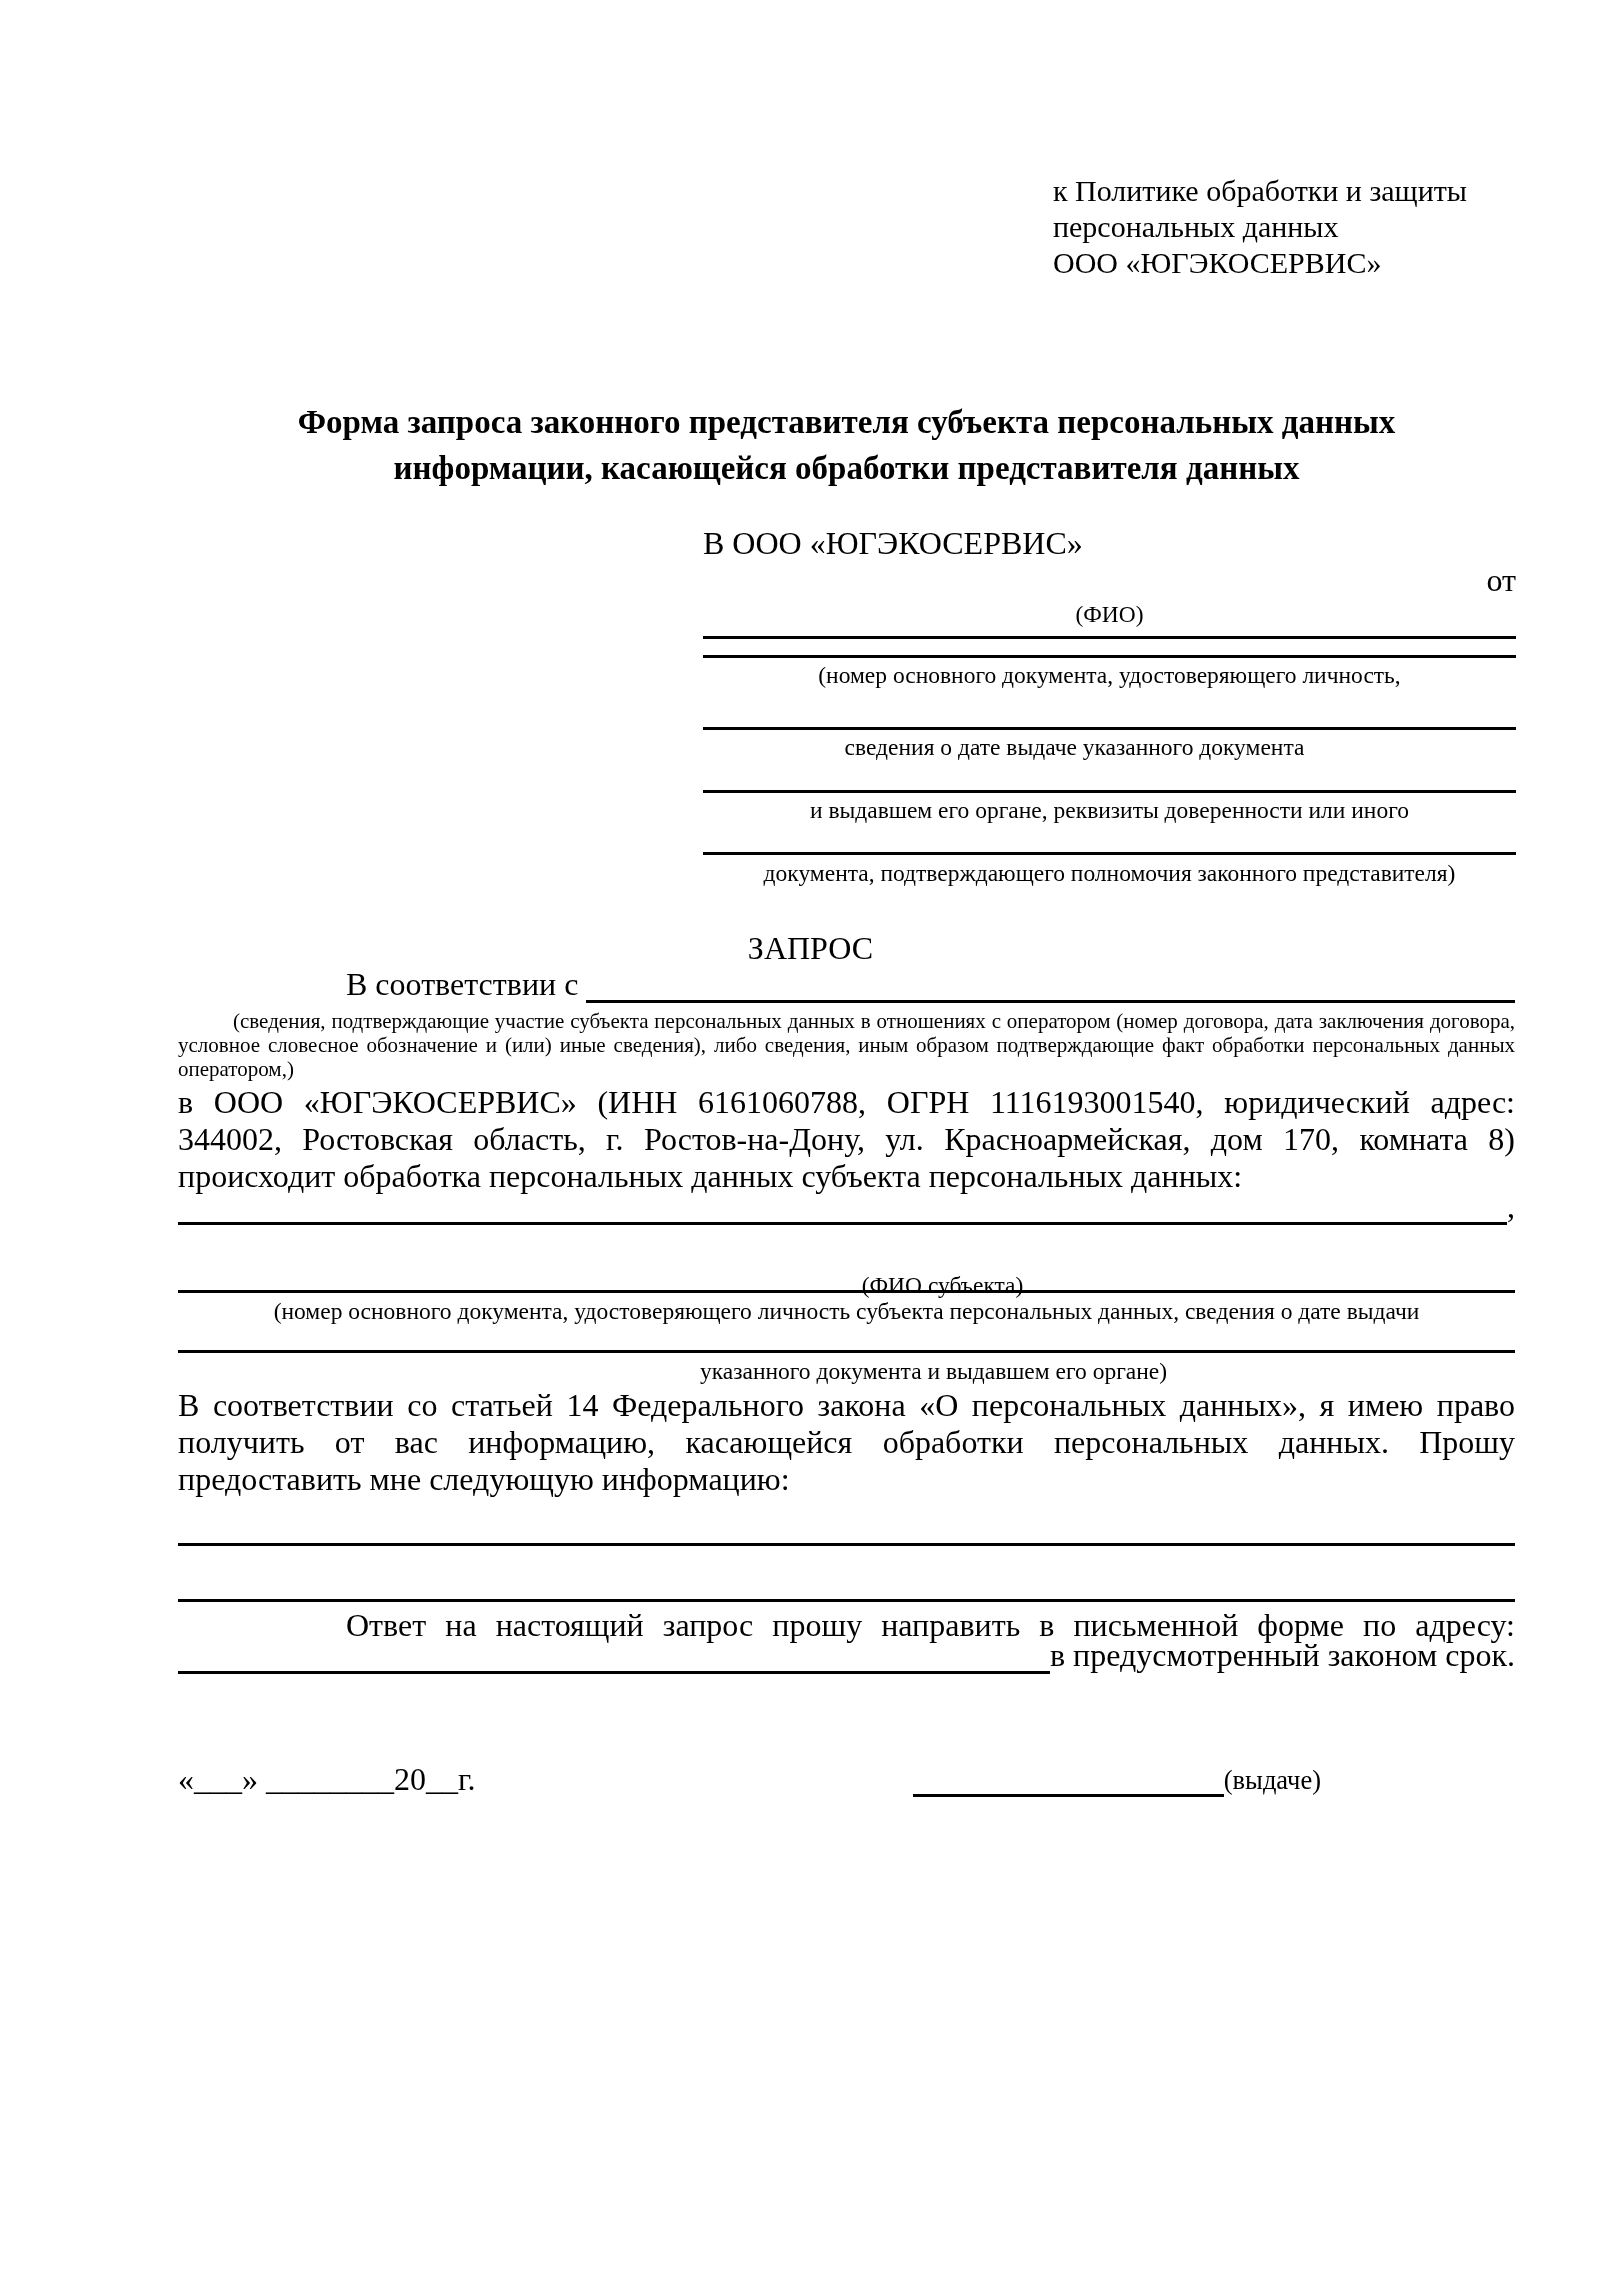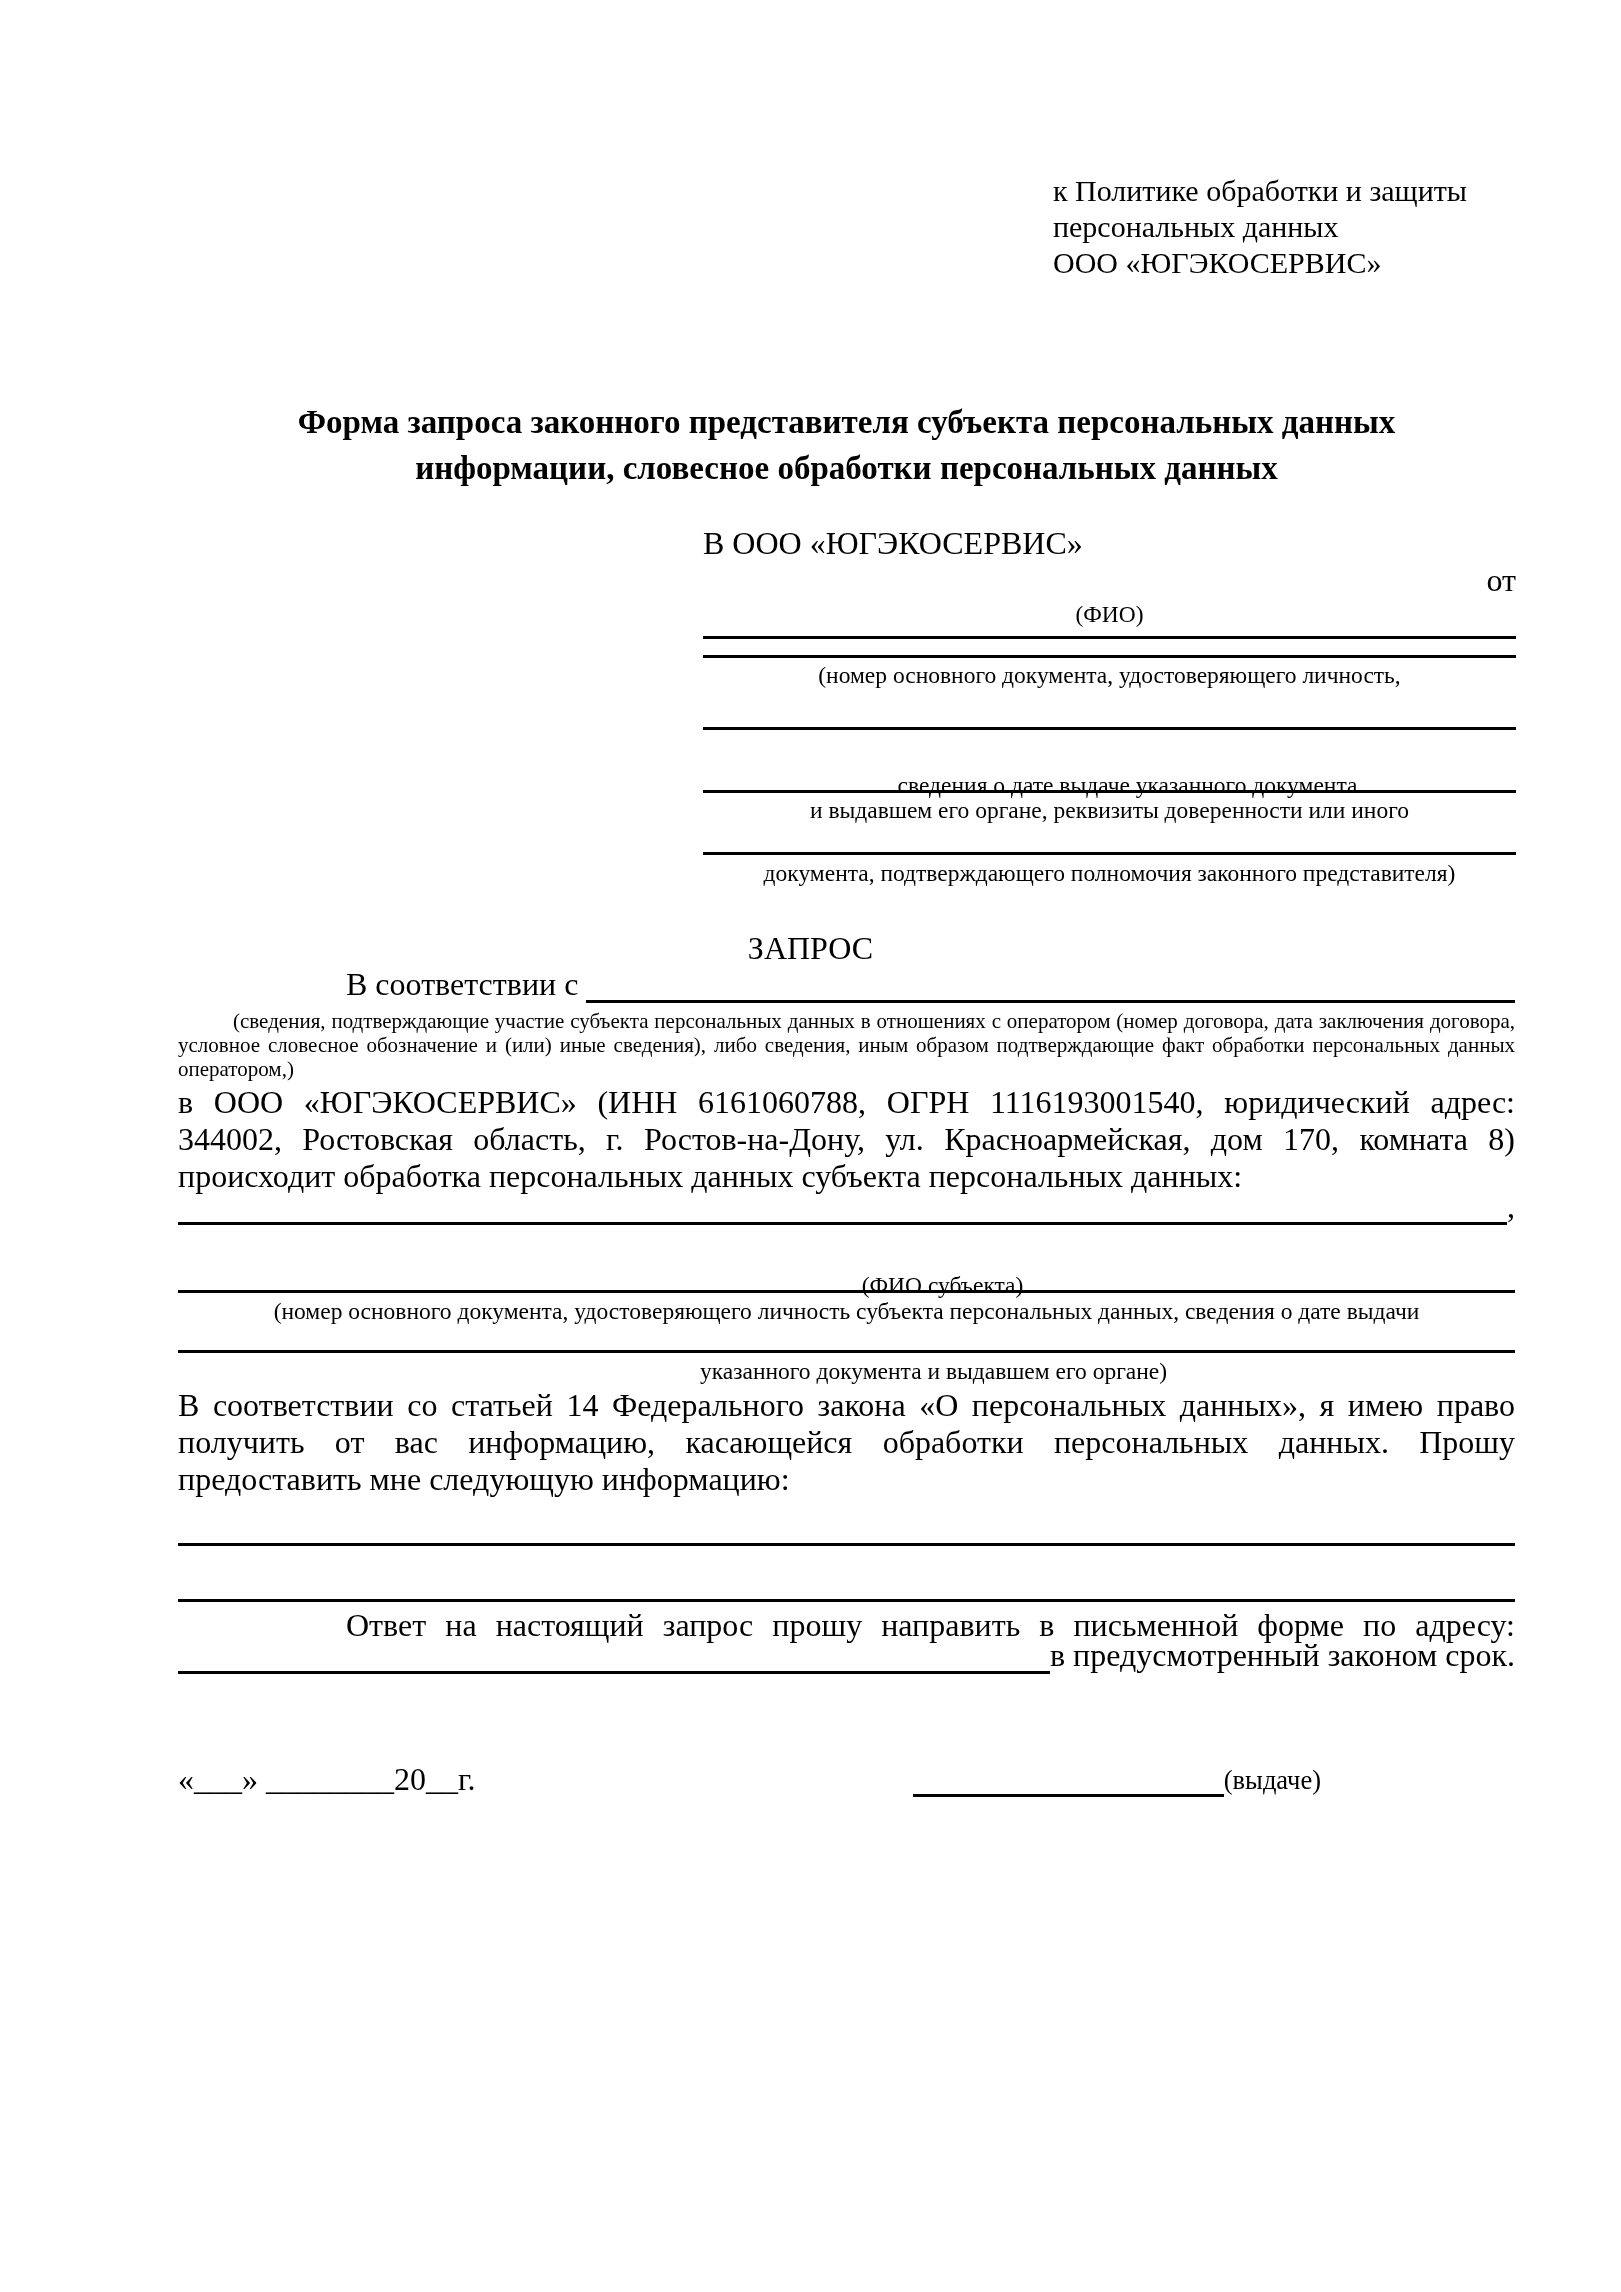--- a/index.html
+++ b/index.html
@@ -83,37 +83,37 @@
 <div class="page">
 
   <div class="abs" style="left:1053px; top:173px;">
     <div class="annex-line">к Политике обработки и защиты</div>
     <div class="annex-line">персональных данных</div>
     <div class="annex-line">ООО «ЮГЭКОСЕРВИС»</div>
   </div>
 
   <div class="abs doc-title" style="left:178px; top:399px; width:1337px;">
     <div>Форма запроса законного представителя субъекта персональных данных</div>
-    <div>информации, словесное обработки персональных данных</div>
+    <div>информации, касающейся обработки представителя данных</div>
   </div>
 
   <div class="abs body-text nowrap" style="left:703px; top:525px;">В ООО «ЮГЭКОСЕРВИС»</div>
 
   <div class="abs body-text fillrow" style="left:703px; top:562px; width:813px; height:37px;flex-direction:column;">
     <span class="txt">от</span>
     <span class="txt">&nbsp;</span>
     <span class="fill"></span>
   </div>
   <div class="abs caption" style="left:703px; top:601px; width:813px;">(ФИО)</div>
 
   <div class="abs rule" style="left:703px; top:655px; width:813px;"></div>
   <div class="abs caption" style="left:703px; top:662px; width:813px;">(номер основного документа, удостоверяющего личность,</div>
 
   <div class="abs rule" style="left:703px; top:727px; width:813px;"></div>
-  <div class="abs caption" style="left:721px; top:734px; width:813px;margin-top:38px;">сведения о дате выдаче указанного документа</div>
+  <div class="abs caption" style="left:668px; top:734px; width:813px;">сведения о дате выдаче указанного документа</div>
 
   <div class="abs rule" style="left:703px; top:790px; width:813px;"></div>
   <div class="abs caption" style="left:703px; top:797px; width:813px;">и выдавшем его органе, реквизиты доверенности или иного</div>
 
   <div class="abs rule" style="left:703px; top:852px; width:813px;"></div>
   <div class="abs caption" style="left:703px; top:860px; width:813px;">документа, подтверждающего полномочия законного представителя)</div>
 
   <div class="abs body-text center" style="left:0; top:930px; width:1621px;">ЗАПРОС</div>
 
   <div class="abs body-text fillrow" style="left:346px; top:966px; width:1169px; height:37px;">

